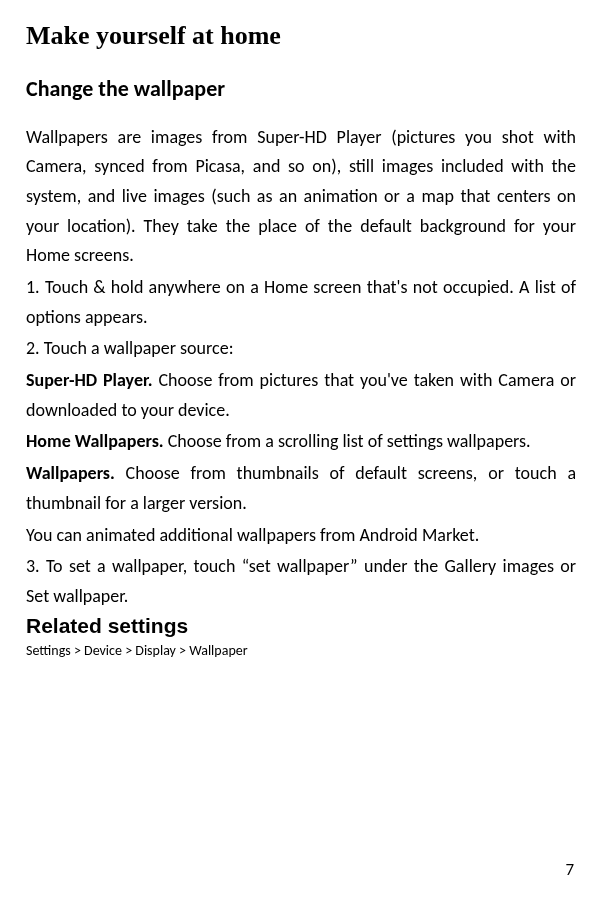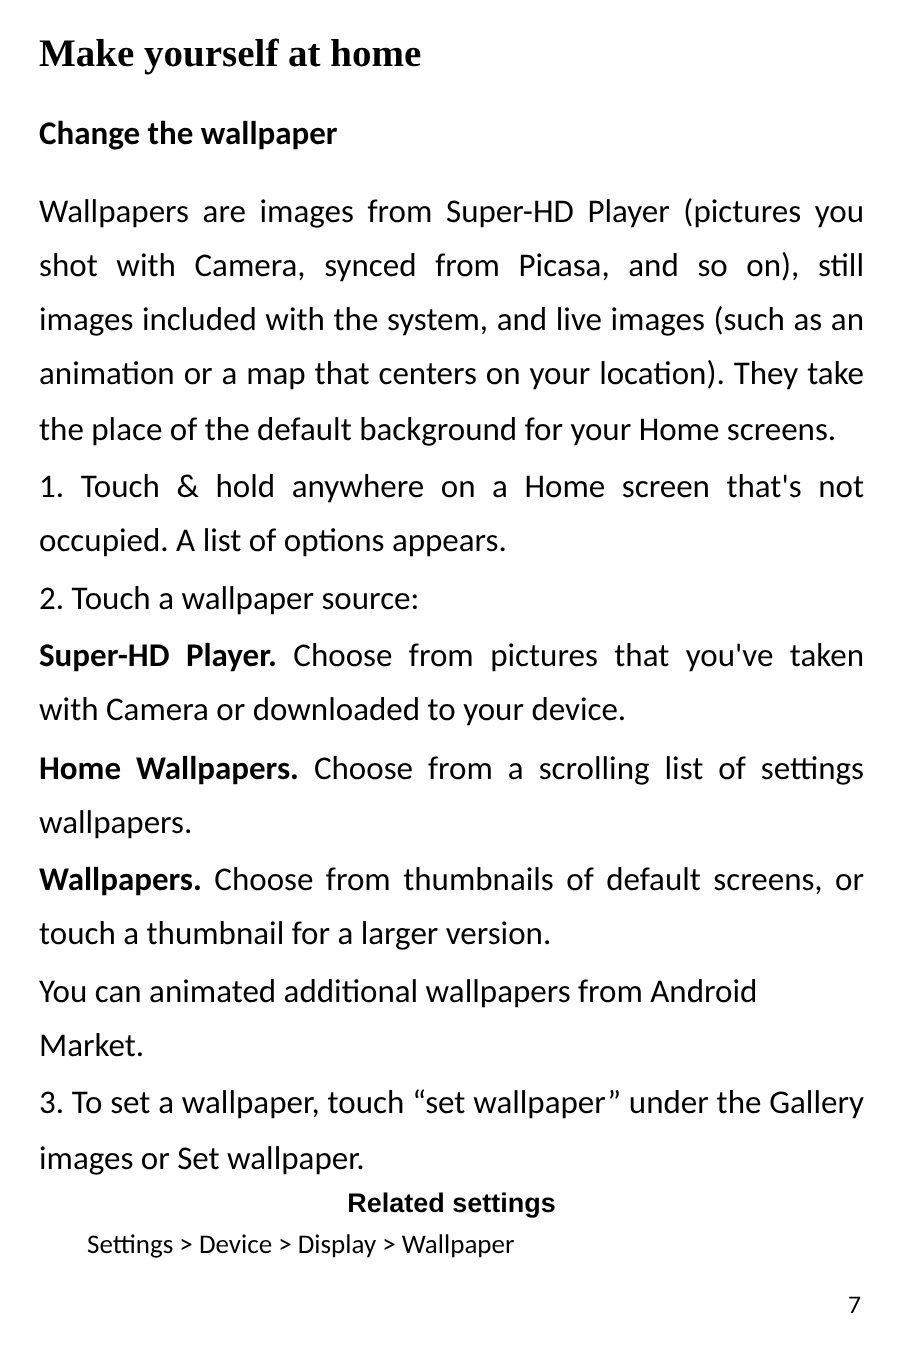--- a/index.html
+++ b/index.html
@@ -23,41 +23,39 @@
       line-height: 1.2;
       font-family: Liberation Serif, serif;
     }
     .heading2 {
       font-size: 22px;
       font-weight: bold;
       margin-bottom: 20px;
       line-height: 1.2;
     }
     .para {
-      font-size: 22px;
+      font-size: 18px;
       line-height: 1.65;
       text-align: justify;
       text-justify: inter-word;
       margin-bottom: 2px;
     }
     .bold {
       font-weight: bold;
     }
     .related-settings {
-      font-size: 18px;
+      font-size: 21px;
       font-weight: bold;
       font-family: Arial, sans-serif;
       margin-top: 2px;
       margin-bottom: 2px;
-      text-align: center;
     }
     .settings-path {
-      font-size: 18px;
+      font-size: 14px;
       line-height: 1.6;
-      margin-left: 32px;
     }
     .page-number {
       position: absolute;
       bottom: 22px;
       right: 28px;
       font-size: 17px;
     }
   </style>
 </head>
 <body>

